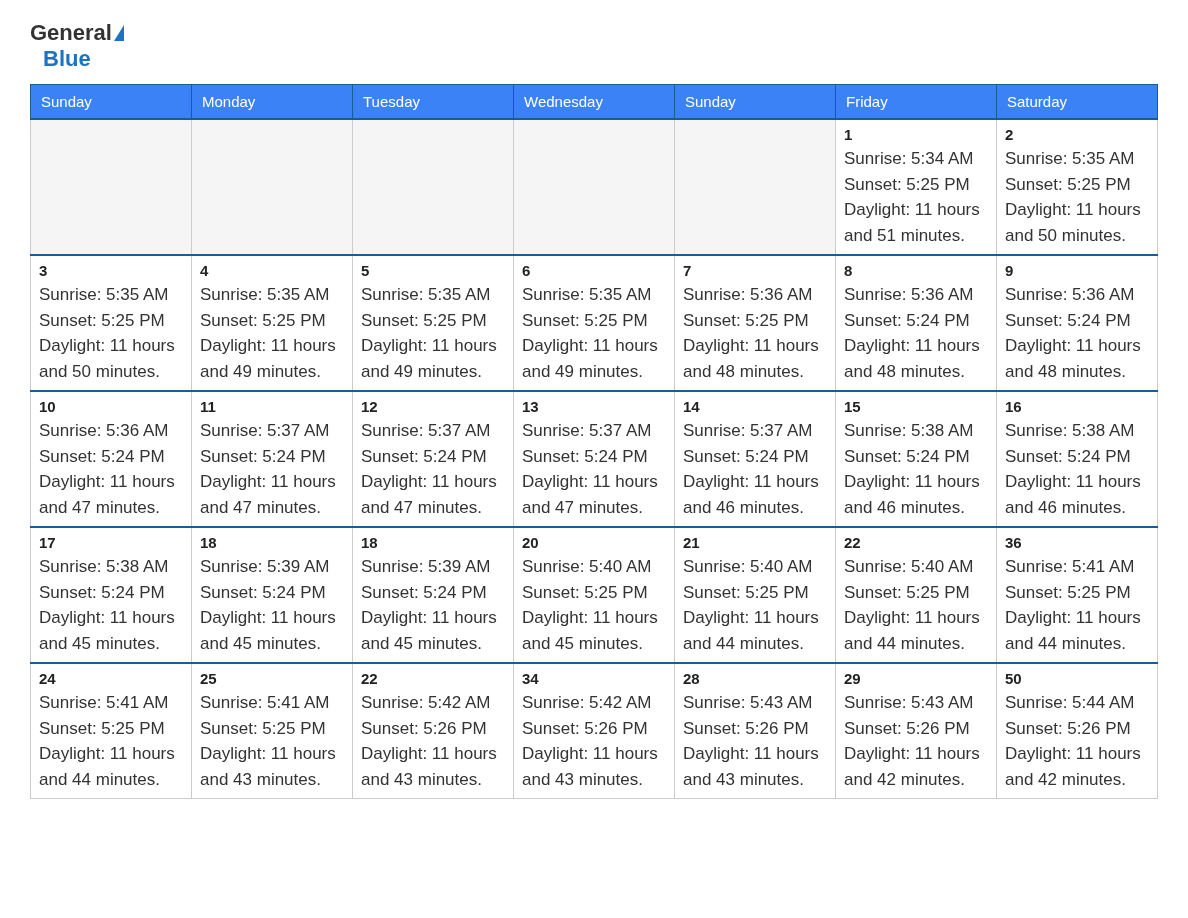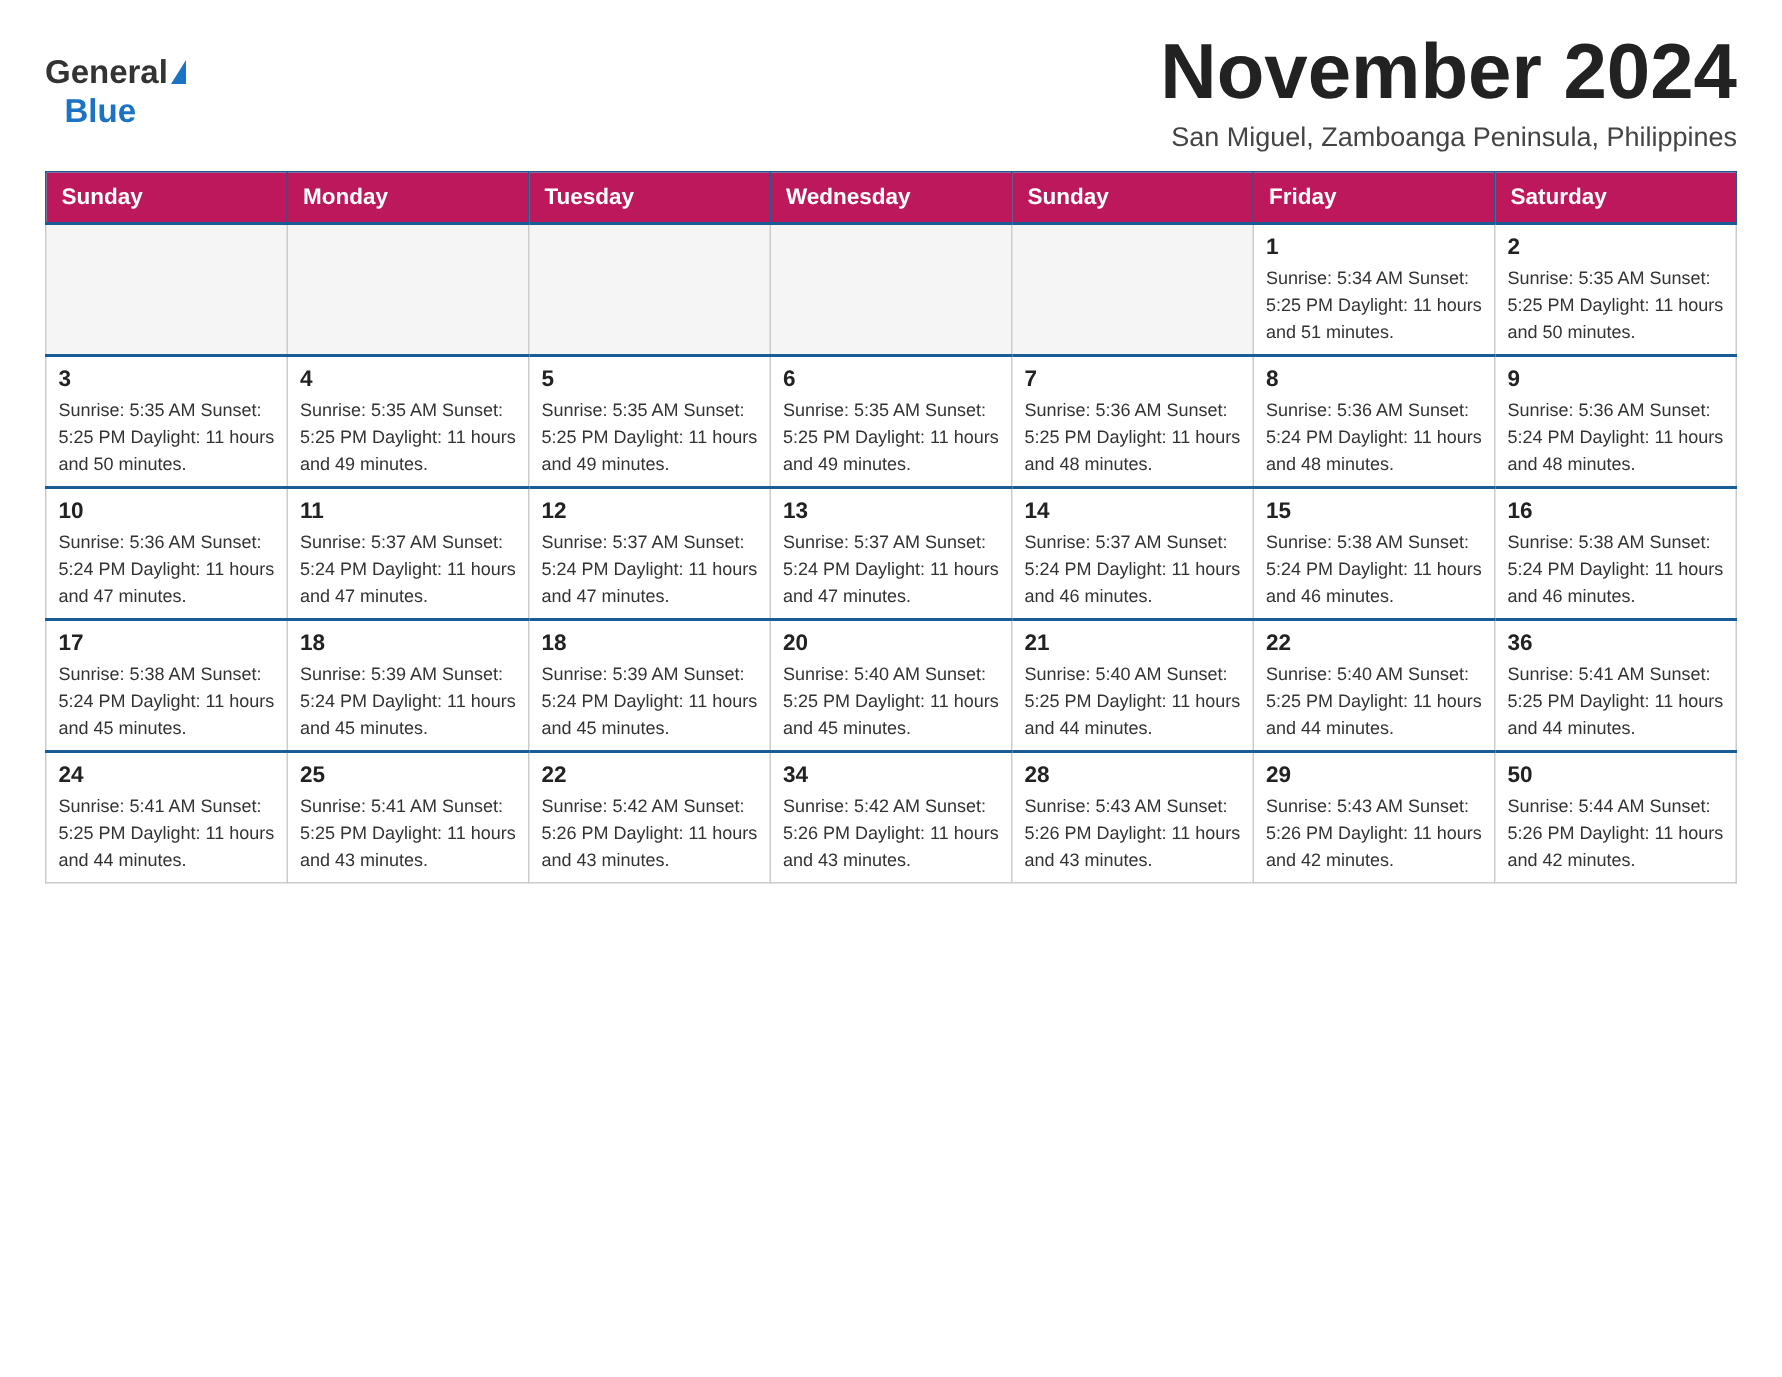--- a/index.html
+++ b/index.html
@@ -47,24 +47,24 @@
       font-size: 18px;
       color: #444;
       margin-top: 4px;
     }
     .calendar {
       width: 100%;
       border-collapse: collapse;
       margin-top: 12px;
     }
     .calendar th {
-      background-color: #be185d;
+      background-color: #3b82f6;
       color: #fff;
       font-size: 15px;
-      font-weight: bold;
+      font-weight: normal;
       padding: 8px 10px;
       text-align: left;
       border: 1px solid #1a5c96;
     }
     .calendar td {
       vertical-align: top;
       padding: 6px 8px;
       border: 1px solid #ccc;
       border-top: 2px solid #1a5c96;
       font-size: 12.5px;
@@ -76,42 +76,38 @@
     .calendar td.empty {
       background: #f5f5f5;
     }
     .day-number {
       font-size: 15px;
       font-weight: bold;
       color: #222;
       margin-bottom: 3px;
     }
     .day-info {
-      font-size: 12px;
+      font-size: 17px;
       color: #333;
       line-height: 1.5;
     }
   </style>
 </head>
 <body>
 
 <div class="header">
   <div class="logo">
     <div style="display:flex; align-items:center;">
       <span class="logo-text">General</span>
       <span class="logo-triangle"></span>
     </div>
     <div style="margin-left:13px;">
       <span class="logo-text" style="color:#1a73c4;">Blue</span>
     </div>
   </div>
-  <div class="title-section">
-    <div class="month-title">November 2024</div>
-    <div class="subtitle">San Miguel, Zamboanga Peninsula, Philippines</div>
-  </div>
 </div>
 
 <table class="calendar">
   <thead>
     <tr>
     <th>Sunday</th>
         <th>Monday</th>
         <th>Tuesday</th>
         <th>Wednesday</th>
         <th>Sunday</th>

